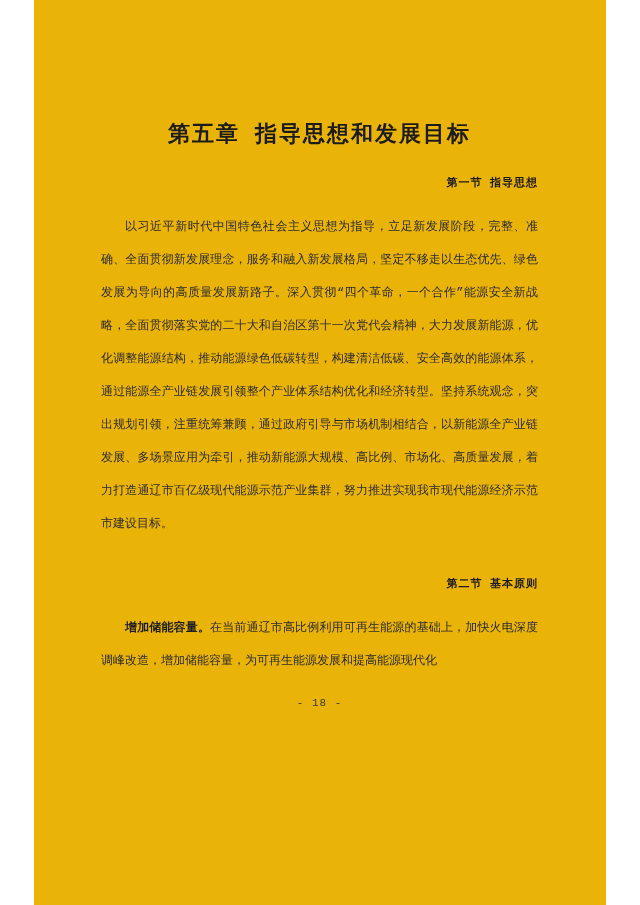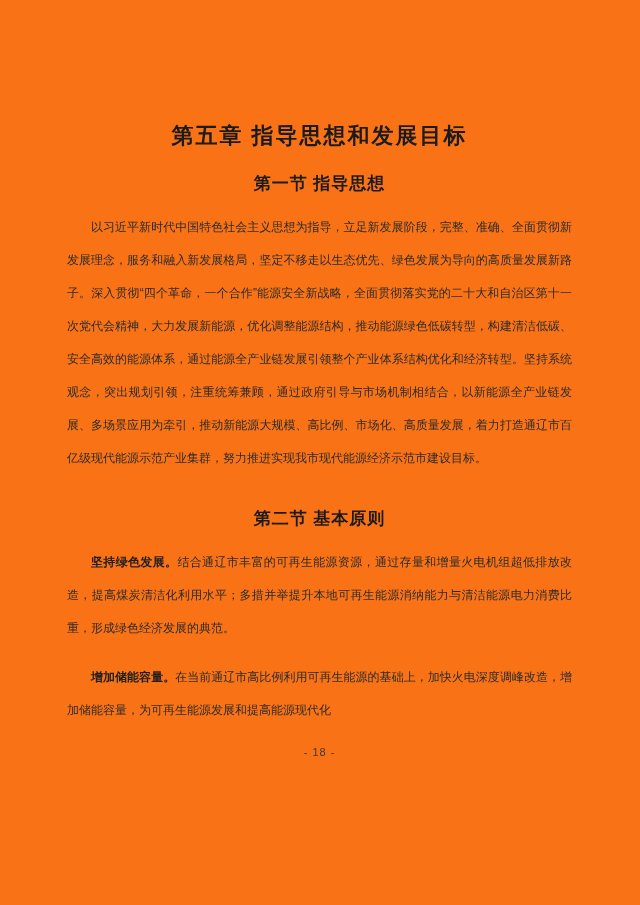--- a/index.html
+++ b/index.html
@@ -2,44 +2,44 @@
 <html lang="zh"><head>
 <meta charset="utf-8">
 <style>
   html, body {
     margin: 0;
     padding: 0;
     background: #ffffff;
   }
   .page {
     position: relative;
-    width: 640px;
+    width: 572px;
     height: 905px;
     margin: 0 auto;
-    background: #f97316;
+    background: #eab308;
     box-sizing: border-box;
     padding: 0 68px 0 67px;
     overflow: hidden; 
-    font-family: Liberation Sans, sans-serif;
+    font-family: Liberation Mono, monospace;
     color: #2b2b2b;
   }
   .chapter-title {
     margin: 119px 0 0;
     text-align: center;
     font-size: 22px;
     line-height: 33px;
     font-weight: 700;
     letter-spacing: 2px;
     color: #1b1b1b;
     white-space: nowrap;
   }
   .section-heading {
     margin: 20px 0 0;
-    text-align: center;
-    font-size: 17px;
+    text-align: right;
+    font-size: 11px;
     line-height: 23px;
     font-weight: 700;
     letter-spacing: 1px;
     color: #1b1b1b;
   }
   .section-heading.second {
     margin-top: 32px;
   }
   .body-para {
     margin: 16px 0 0;
@@ -69,19 +69,18 @@
 <div class="page">
 
   <h1 class="chapter-title">第五章 指导思想和发展目标</h1>
 
   <h2 class="section-heading">第一节 指导思想</h2>
 
   <p class="body-para">以习近平新时代中国特色社会主义思想为指导，立足新发展阶段，完整、准确、全面贯彻新发展理念，服务和融入新发展格局，坚定不移走以生态优先、绿色发展为导向的高质量发展新路子。深入贯彻“四个革命，一个合作”能源安全新战略，全面贯彻落实党的二十大和自治区第十一次党代会精神，大力发展新能源，优化调整能源结构，推动能源绿色低碳转型，构建清洁低碳、安全高效的能源体系，通过能源全产业链发展引领整个产业体系结构优化和经济转型。坚持系统观念，突出规划引领，注重统筹兼顾，通过政府引导与市场机制相结合，以新能源全产业链发展、多场景应用为牵引，推动新能源大规模、高比例、市场化、高质量发展，着力打造通辽市百亿级现代能源示范产业集群，努力推进实现我市现代能源经济示范市建设目标。</p>
 
   <h2 class="section-heading second">第二节 基本原则</h2>
 
-  <p class="body-para"><span class="lead">坚持绿色发展。</span><span>结合通辽市丰富的可再生能源资源，通过存量和增量火电机组超低排放改造，提高煤炭清洁化利用水平；多措并举提升本地可再生能源消纳能力与清洁能源电力消费比重，形成绿色经济发展的典范。</span></p>
 
   <p class="body-para"><span class="lead">增加储能容量。</span><span>在当前通辽市高比例利用可再生能源的基础上，加快火电深度调峰改造，增加储能容量，为可再生能源发展和提高能源现代化</span></p>
 
   <div class="page-number">- 18 -</div>
 
 </div>
 
 </body></html>

